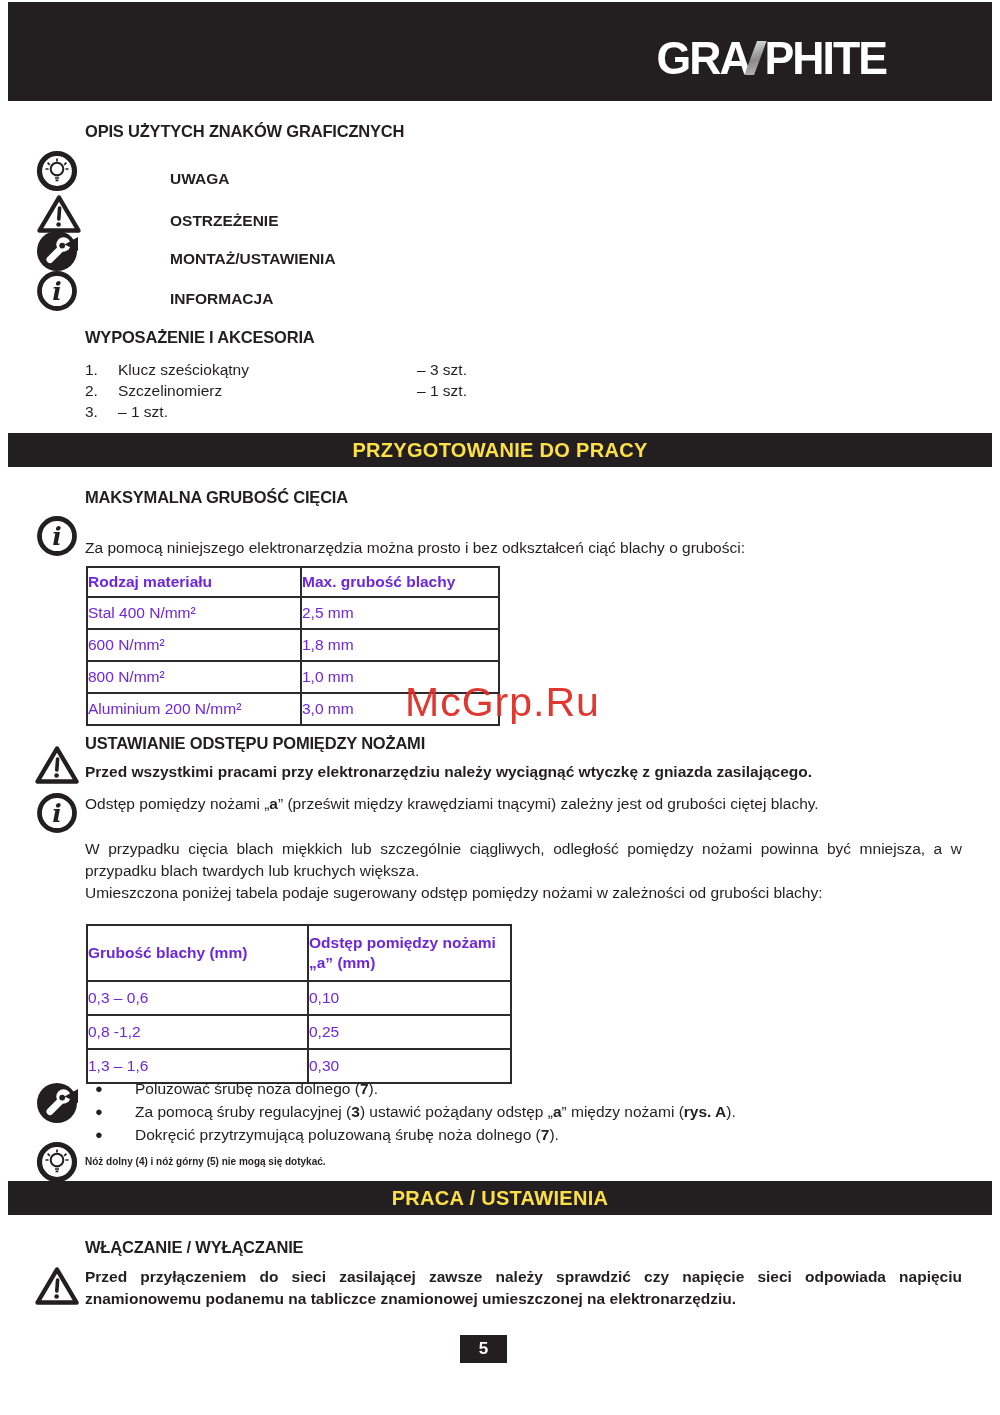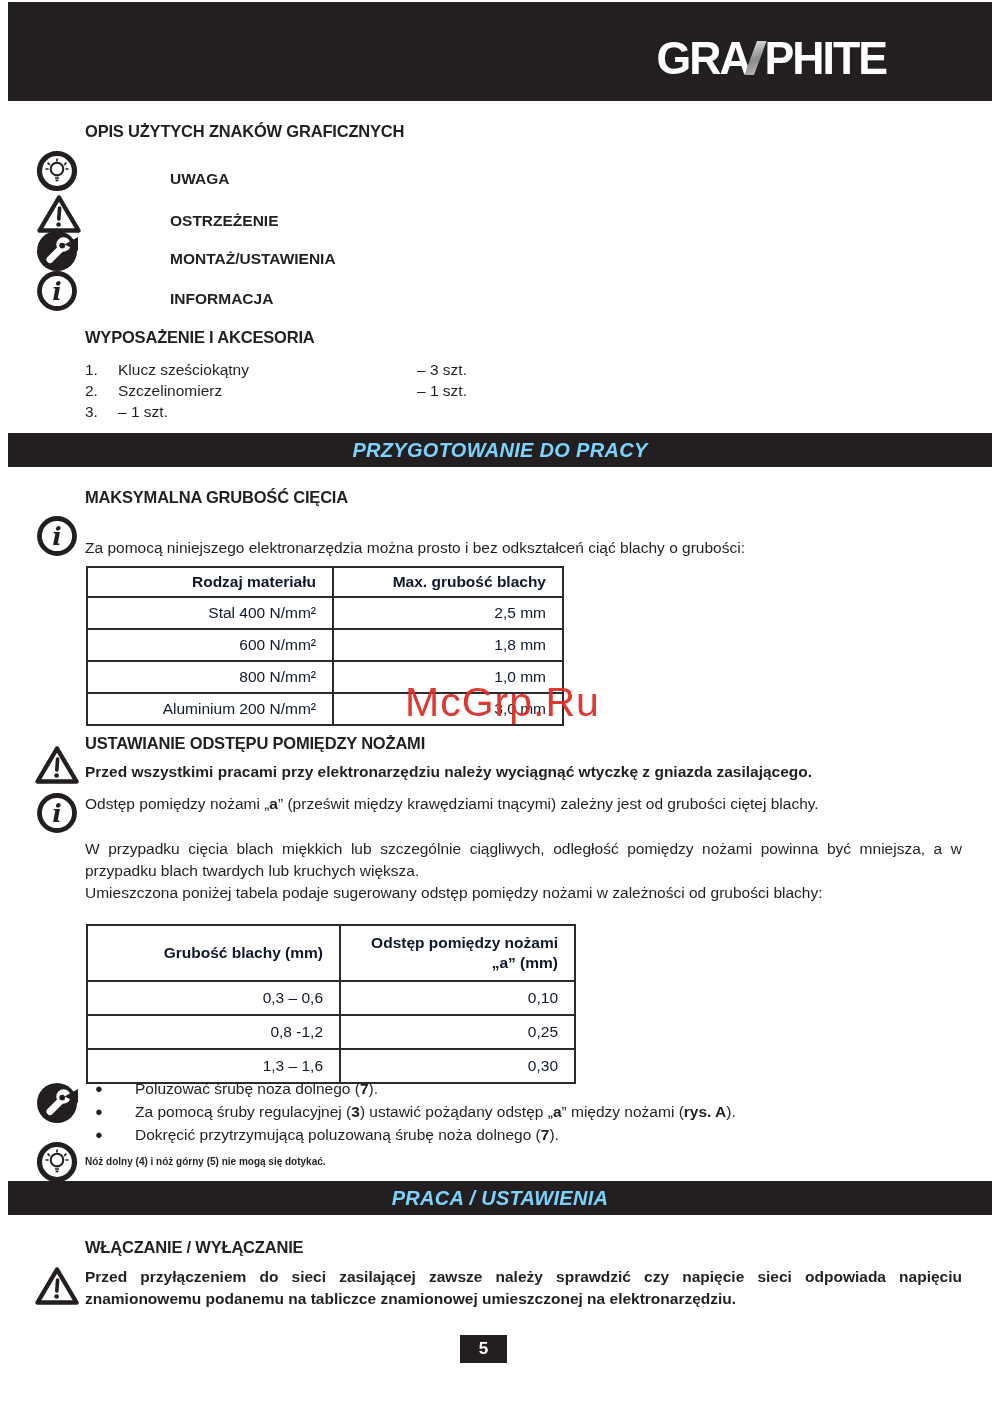--- a/index.html
+++ b/index.html
@@ -22,25 +22,25 @@
   
   .sym-row{position:absolute;left:36px;display:flex;align-items:flex-end;}
   .sym-label{margin-left:92px;padding-bottom:4px;font-size:15.5px;white-space:nowrap;font-weight:bold;}
   .cicon{display:block;}
   
   .equip-row{position:absolute;left:85px;width:500px;display:grid;grid-template-columns:33px 299px auto;
     font-size:15.5px;line-height:21px;}
   
   .section-bar{position:absolute;left:8px;width:984px;height:34px;background:#231f20;
     display:flex;align-items:center;justify-content:center;}
-  .section-bar span{color:#7dd3fc;font-style:italic;font-weight:700;font-size:20px;letter-spacing:.3px;}
+  .section-bar span{color:#fde047;font-weight:700;font-size:20px;letter-spacing:.3px;}
   
   table{border-collapse:collapse;position:absolute;background:#fff;}
-  th,td{border:2px solid #2e2a2b;text-align:right;vertical-align:middle;
-    font-size:15.5px;color:#0f172a;padding:0 16px;}
+  th,td{border:2px solid #2e2a2b;text-align:left;vertical-align:middle;
+    font-size:15.5px;color:#6d28d9;padding:0 0;}
   th{font-weight:700;}
   .t1{left:86px;top:566px;}
   .t1 th{height:28px;}
   .t1 td{height:30px;}
   .t1 .c1{width:212px;}
   .t1 .c2{width:196px;}
   .t2{left:86px;top:924px;}
   .t2 th{height:54px;line-height:20px;}
   .t2 td{height:32px;}
   .t2 .c1{width:219px;}

